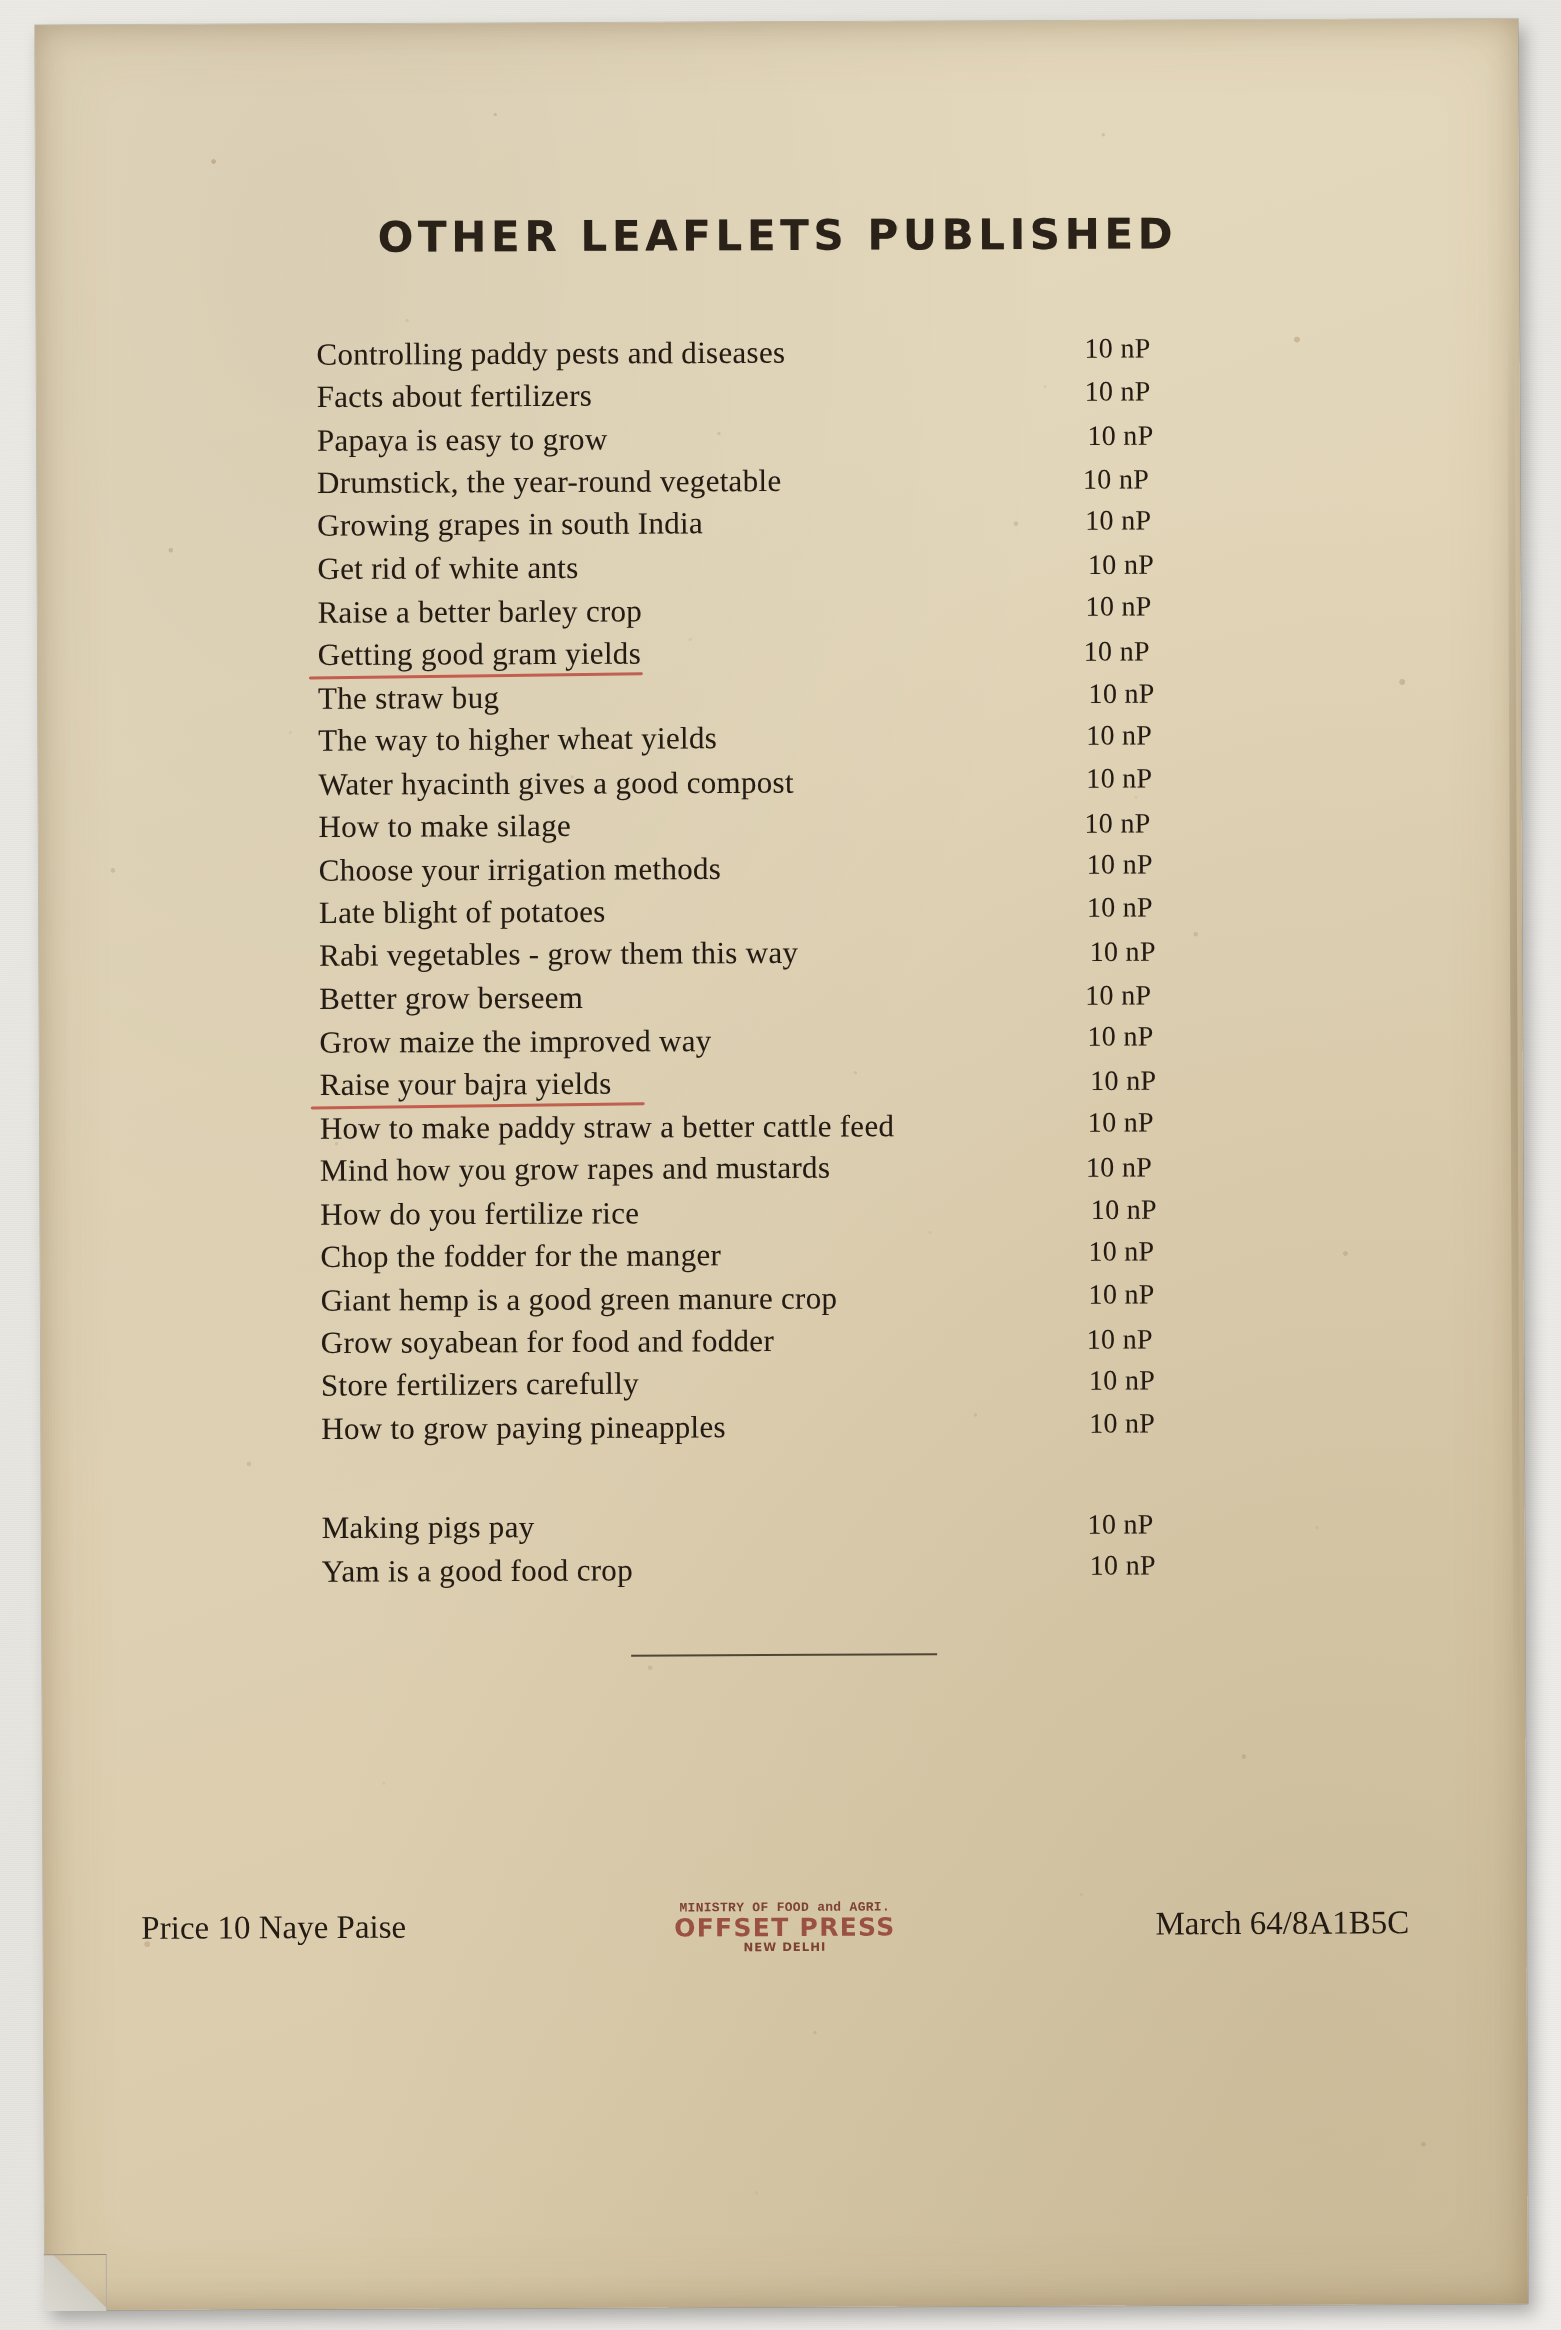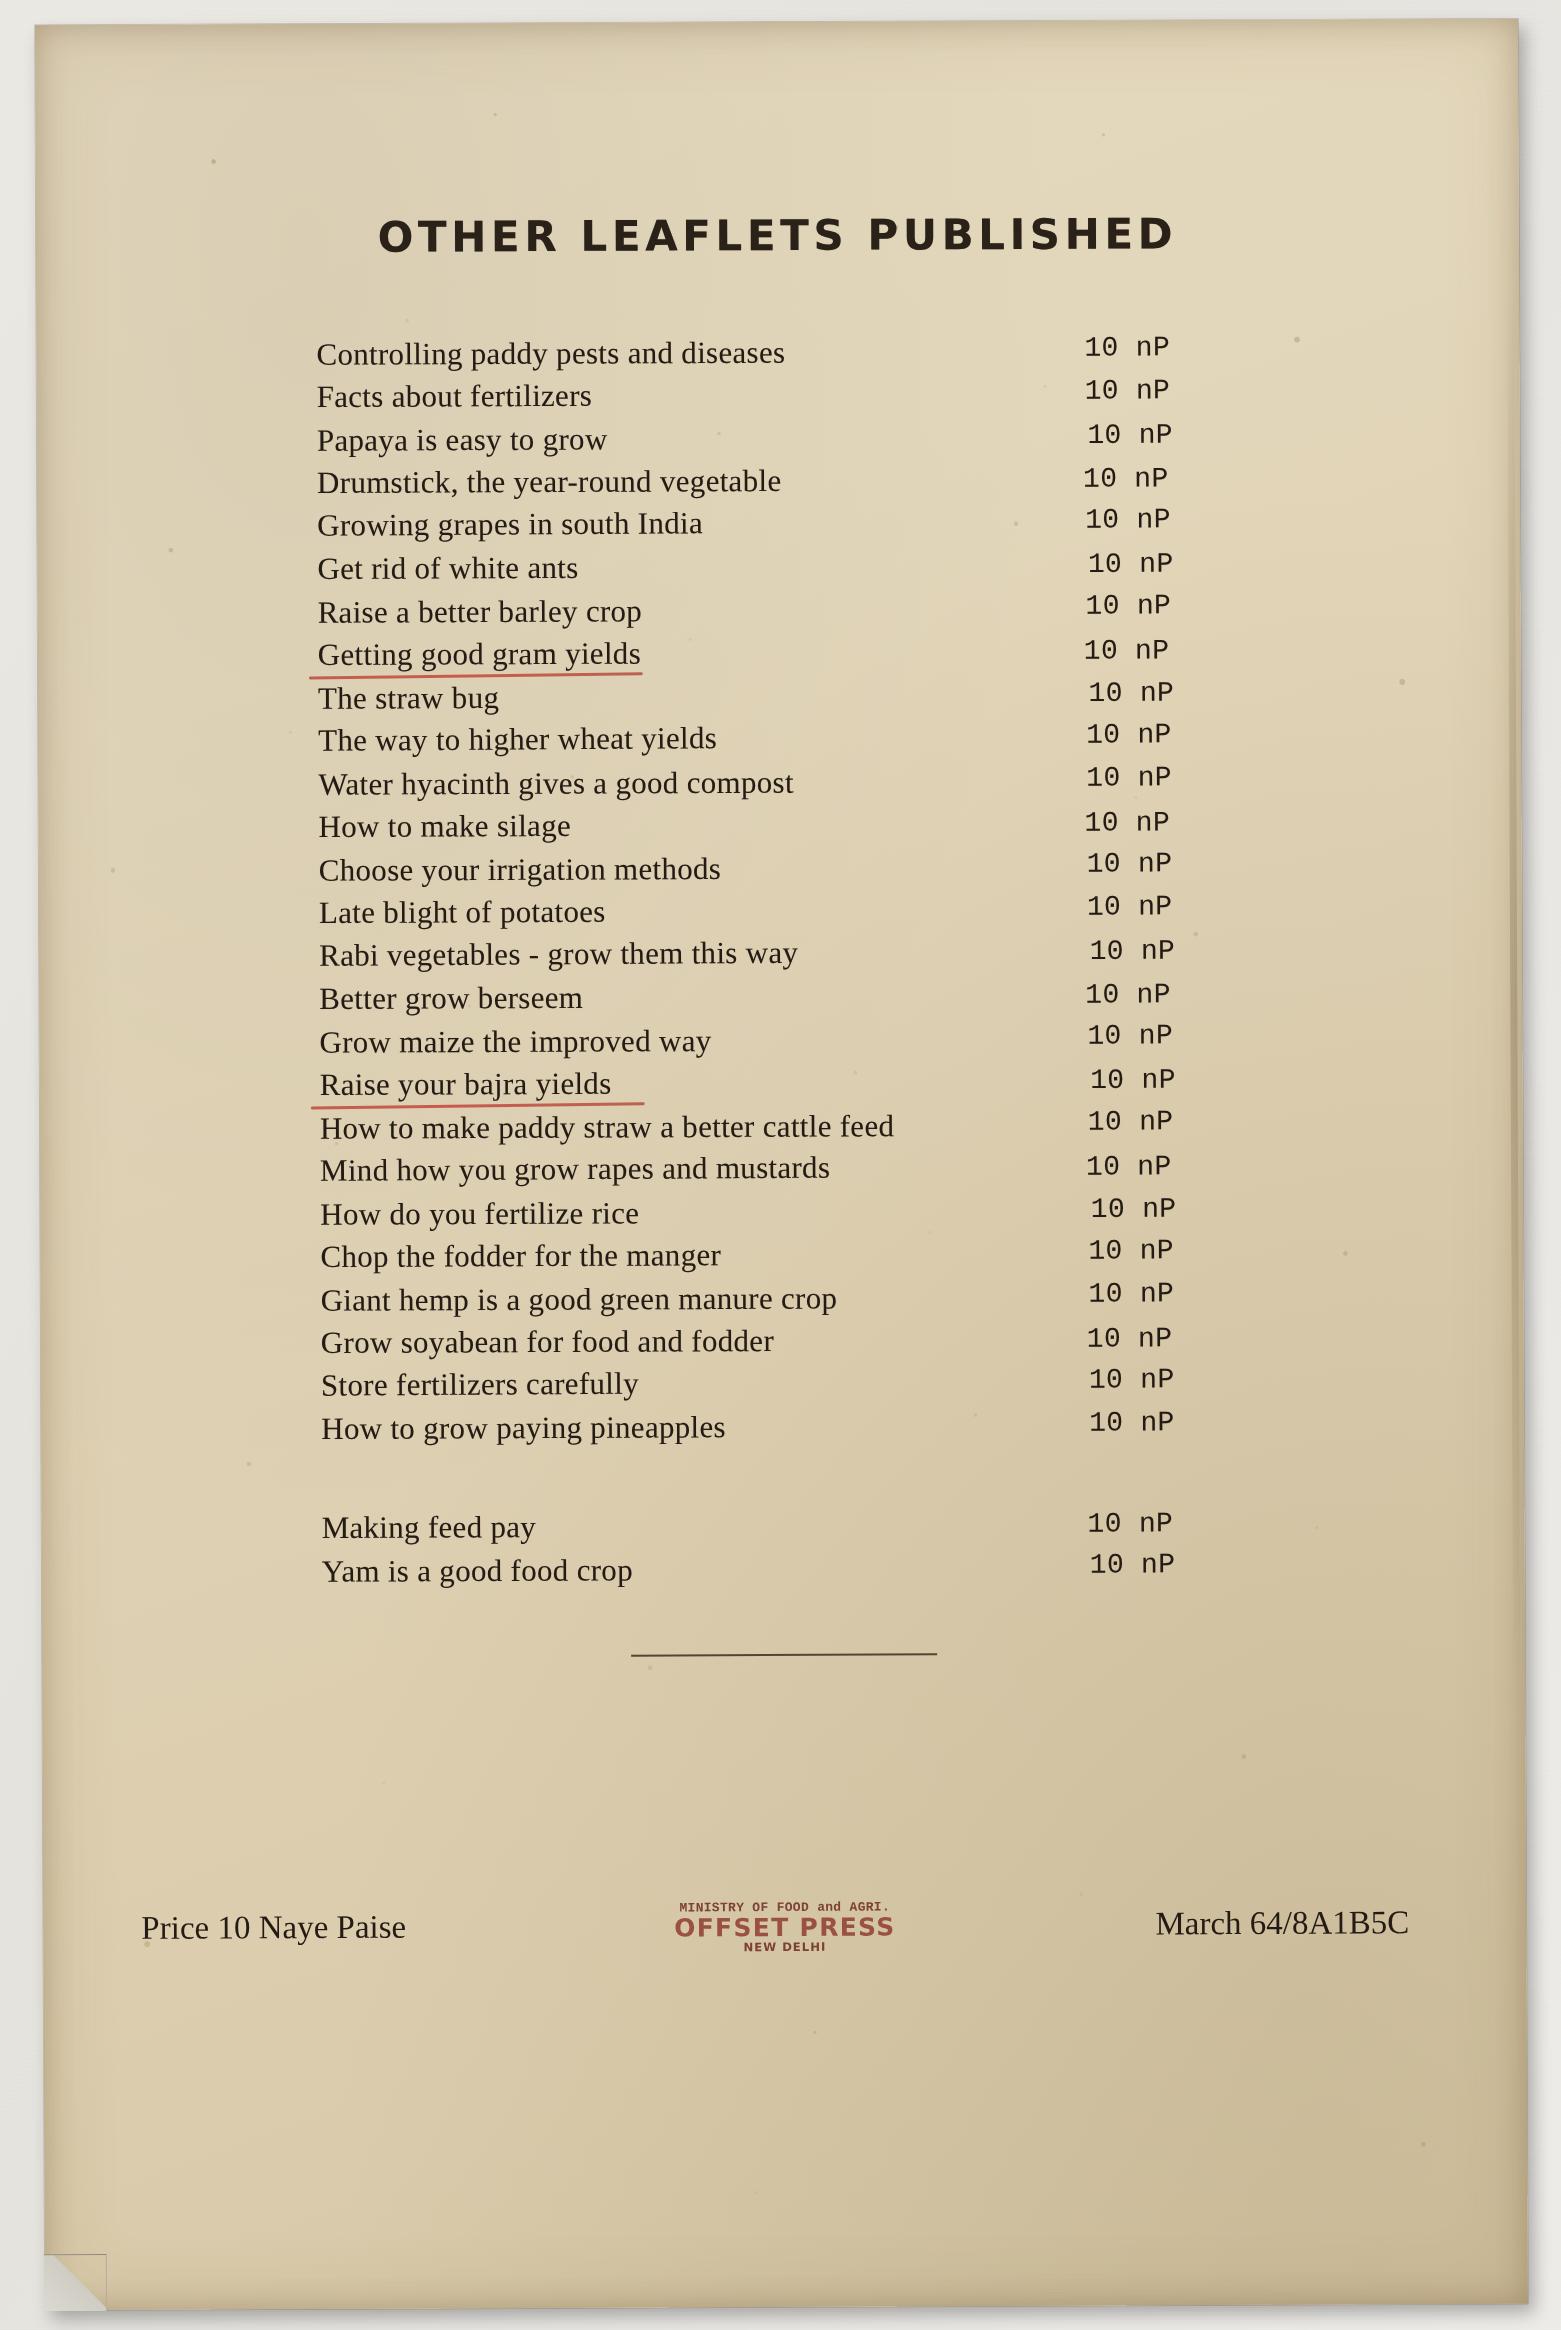--- a/index.html
+++ b/index.html
@@ -158,21 +158,21 @@
     font-family: "Liberation Serif", serif;
     font-size: 31px;
     color: #241c14;
     letter-spacing: 0.3px;
     white-space: nowrap;
     text-shadow: 0 0 0.7px rgba(35,25,15,0.25);
   }
   .row .price {
     position: absolute;
     left: 768px;
-    font-family: Liberation Mono, monospace;
+    font-family: Liberation Serif, serif;
     font-size: 28px;
     color: #241c14;
     letter-spacing: 0.3px;
     text-shadow: 0 0 0.7px rgba(35,25,15,0.22);
   }
   
   .row:nth-child(odd) .label { transform: translateY(0.7px); }
   .row:nth-child(3n) .price { transform: translate(2.6px, 1.3px); }
   .row:nth-child(4n) .price { transform: translate(-2px, 2px); }
   .row:nth-child(5n) .label { transform: translateY(-0.7px) rotate(-0.12deg); }
@@ -380,21 +380,21 @@
         <div class="row">
           <span class="label">Store fertilizers carefully</span>
           <span class="price">10 nP</span>
         </div>
         <div class="row">
           <span class="label">How to grow paying pineapples</span>
           <span class="price">10 nP</span>
         </div>
         <div class="gap-row"></div>
         <div class="row">
-          <span class="label">Making feed pay</span>
+          <span class="label">Making pigs pay</span>
           <span class="price">10 nP</span>
         </div>
         <div class="row">
           <span class="label">Yam is a good food crop</span>
           <span class="price">10 nP</span>
         </div>
       </div>
 
     <div class="divider"></div>
 

